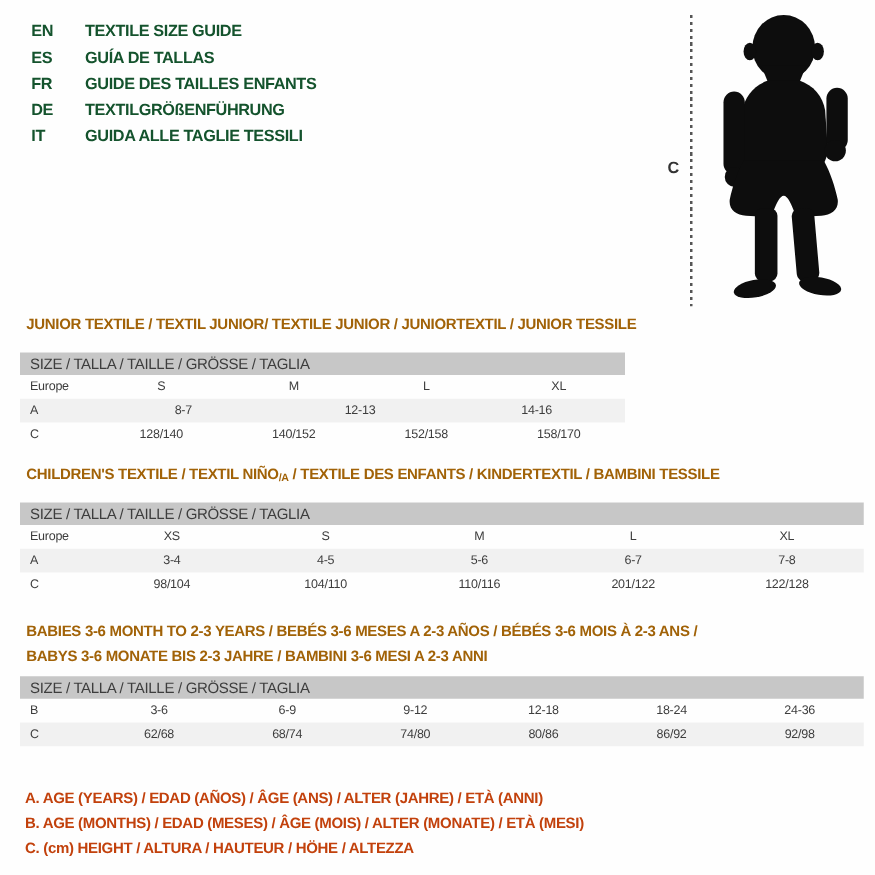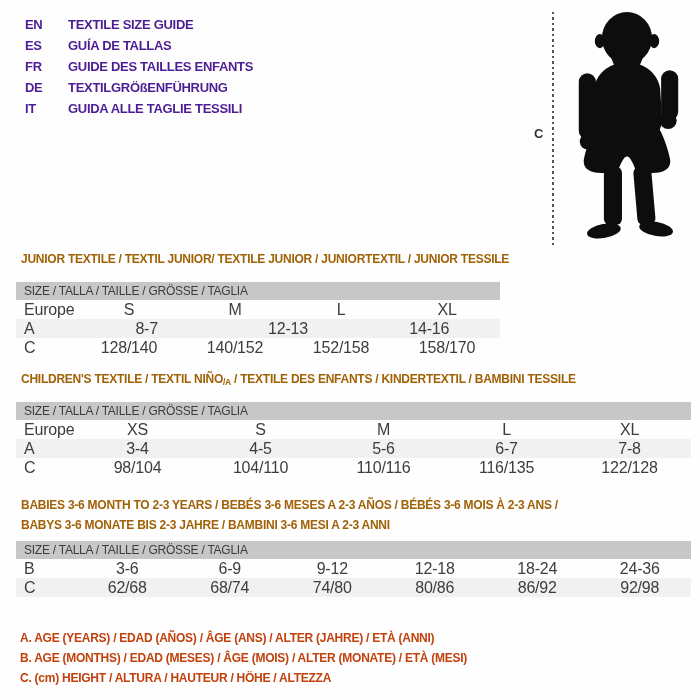--- a/index.html
+++ b/index.html
@@ -6,21 +6,21 @@
   html,body { background:#ffffff; }
   .page {
     position:relative; width:700px; height:700px; background:#fefefe;
     font-family:"Liberation Sans", sans-serif; overflow:hidden;
   }
 
   
   .lang-block { position:absolute; left:25px; top:14px; }
   .lang-row { display:flex; height:21px; line-height:21px; }
   .lang-code, .lang-title {
-    font-weight:bold; font-size:13px; color:#4c1d95; letter-spacing:-0.3px;
+    font-weight:bold; font-size:13px; color:#14532d; letter-spacing:-0.3px;
     white-space:nowrap;
   }
   .lang-code { width:43px; }
 
   
   .measure-line {
     position:absolute; left:552px; top:12px; width:2px; height:233px;
     background:repeating-linear-gradient(to bottom,#565656 0 2.5px, transparent 2.5px 5.5px);
   }
   .measure-label {
@@ -43,21 +43,21 @@
   .w-narrow { width:484px; }
   .w-wide   { width:675px; }
   .t1b { top:282px; }
   .t2b { top:402px; }
   .t3b { top:541px; }
   .bar {
     height:18px; line-height:18px; background:#c7c7c7; color:#3d3d3d;
     font-size:12px; padding-left:8px; letter-spacing:-0.25px; white-space:nowrap;
   }
   .trow {
-    display:flex; height:19px; line-height:19px; font-size:16px; color:#3d3d3d;
+    display:flex; height:19px; line-height:19px; font-size:10px; color:#3d3d3d;
     letter-spacing:-0.2px;
   }
   .trow.alt { background:#f1f1f1; }
   .tlab { width:60px; padding-left:8px; }
   .tc { flex:1; text-align:center; }
 
   
   .footnotes { position:absolute; left:20px; top:628px; }
   .footnote {
     height:20px; line-height:20px; font-size:12px; font-weight:bold; color:#c2410c;
@@ -155,21 +155,21 @@
       <span class="tc">4-5</span>
       <span class="tc">5-6</span>
       <span class="tc">6-7</span>
       <span class="tc">7-8</span>
     </div>
     <div class="trow">
       <span class="tlab">C</span>
       <span class="tc">98/104</span>
       <span class="tc">104/110</span>
       <span class="tc">110/116</span>
-      <span class="tc">116/135</span>
+      <span class="tc">201/122</span>
       <span class="tc">122/128</span>
     </div>
   </div>
 
   <h2 class="ttl t3t"><span>BABIES 3-6 MONTH TO 2-3 YEARS / BEBÉS 3-6 MESES A 2-3 AÑOS / BÉBÉS 3-6 MOIS À 2-3 ANS /</span><br><span>BABYS 3-6 MONATE BIS 2-3 JAHRE / BAMBINI 3-6 MESI A 2-3 ANNI</span></h2>
   <div class="tbl w-wide t3b">
     <div class="bar">SIZE / TALLA / TAILLE / GRÖSSE / TAGLIA</div>
     <div class="trow">
       <span class="tlab">B</span>
       <span class="tc">3-6</span>

